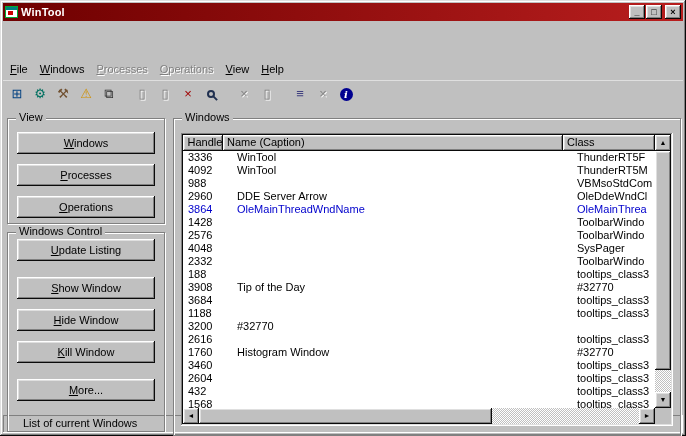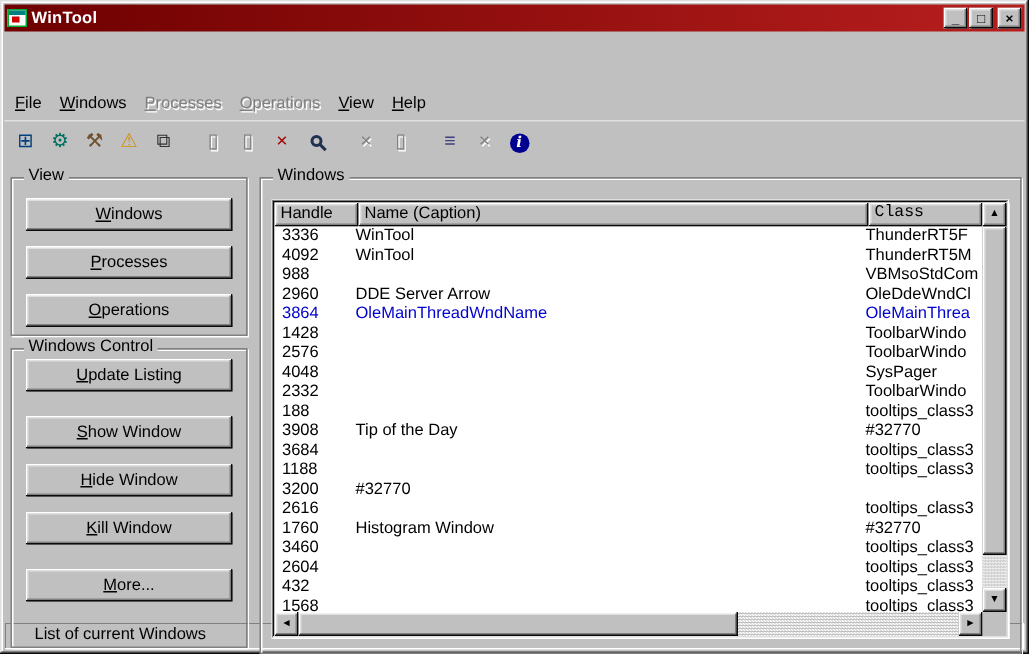--- a/index.html
+++ b/index.html
@@ -149,23 +149,23 @@
           <button class="btn95"><u>H</u>ide Window</button>
           <button class="btn95 gap"><u>K</u>ill Window</button>
           <button class="btn95"><u>M</u>ore...</button>
         </div>
     </div>
 
     <div class="group listg">
       <span class="legend">Windows</span>
       <div class="listview">
         <div class="lhead">
-            <div class="hcell" style="width: 56px;">Handle</div>
+            <div class="hcell" style="width: 40px; text-align: center;">Handle</div>
             <div class="hcell" style="width: 340px;">Name (Caption)</div>
-            <div class="hcell" style="flex: 1 1 0%; font-family: Liberation Mono, monospace;">Class</div>
+            <div class="hcell" style="flex: 1 1 0%;">Class</div>
           </div>
         <div class="lbody">
             <div class="lrow">
               <div class="lcell c0">3336</div>
               <div class="lcell c1">WinTool</div>
               <div class="lcell c2">ThunderRT5F</div>
             </div>
             <div class="lrow">
               <div class="lcell c0">4092</div>
               <div class="lcell c1">WinTool</div>

